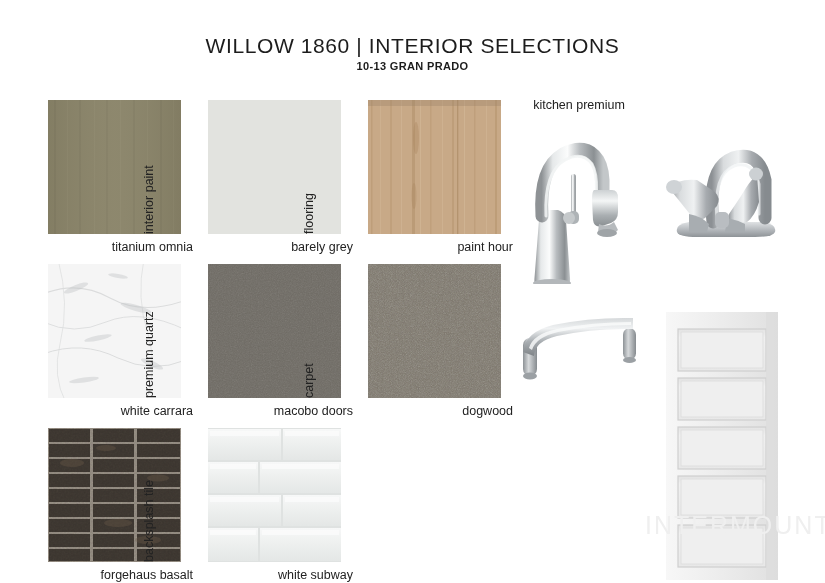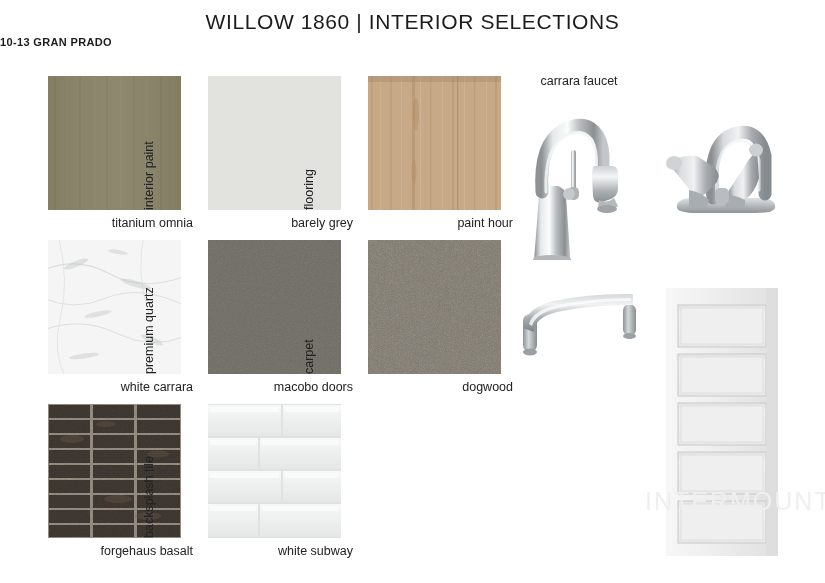--- a/index.html
+++ b/index.html
@@ -2,32 +2,32 @@
 <html><head>
 <meta charset="utf-8">
 <style>
   * { box-sizing: border-box; margin: 0; padding: 0; }
   html, body {
     width: 825px; height: 583px;
     background: #ffffff;
     font-family: "Liberation Sans", sans-serif;
     overflow: hidden;
   }
-  #board { position: relative; width: 825px; height: 496px; background: #fff; }
+  #board { position: relative; width: 825px; height: 496px; background: #fff; margin-top: 24px; }
 
   
   .title {
     position: absolute; left: 0; top: 10px; width: 825px;
     text-align: center;
     font-size: 21px; font-weight: 400; letter-spacing: .6px;
     color: #1c1c1c;
   }
   .subtitle {
     position: absolute; left: 0; top: 36px; width: 825px;
-    text-align: left;
+    text-align: center;
     font-size: 11px; font-weight: 700; letter-spacing: .35px;
     color: #1c1c1c;
   }
 
   
   .cell { position: absolute; }
   .swatch {
     position: absolute; left: 22px; top: 0;
     width: 133px; height: 134px;
     overflow: hidden;
@@ -144,21 +144,21 @@
         <ellipse cx="48" cy="38" rx="3" ry="16" fill="#a8855d" opacity="0.35"></ellipse>
         <ellipse cx="46" cy="96" rx="2.5" ry="13" fill="#a8855d" opacity="0.30"></ellipse>
         <rect x="89" y="0" width="1.3" height="134" fill="#9c7a52" opacity="0.45"></rect>
         <rect x="0" y="0" width="133" height="6" fill="#9a8166" opacity="0.35"></rect>
       </svg>
     </div>
     <div class="caption">paint hour</div>
   </div>
 
   <div class="prod" style="left:506px; top:74px; width:146px; height:186px;">
-    <div class="prod-label">carrara faucet</div>
+    <div class="prod-label">kitchen premium</div>
     <div style="position:absolute; left:0; top:18px;">
       <svg width="146" height="168" viewBox="0 0 146 168">
         <defs>
           <linearGradient id="chrome" x1="0" y1="0" x2="1" y2="0">
             <stop offset="0" stop-color="#8e9295"></stop>
             <stop offset="0.18" stop-color="#e6e9ea"></stop>
             <stop offset="0.42" stop-color="#fbfcfc"></stop>
             <stop offset="0.62" stop-color="#b8bcbf"></stop>
             <stop offset="0.85" stop-color="#8b9093"></stop>
             <stop offset="1" stop-color="#c3c7c9"></stop>

